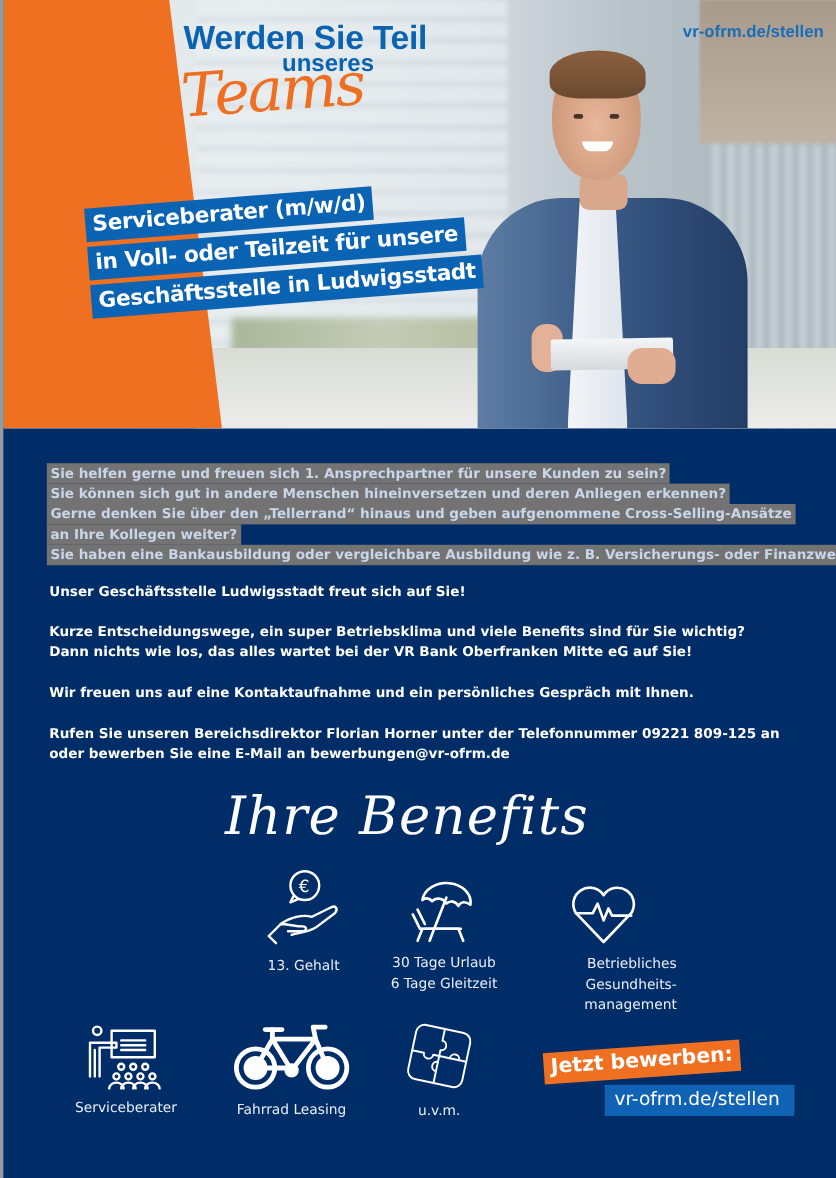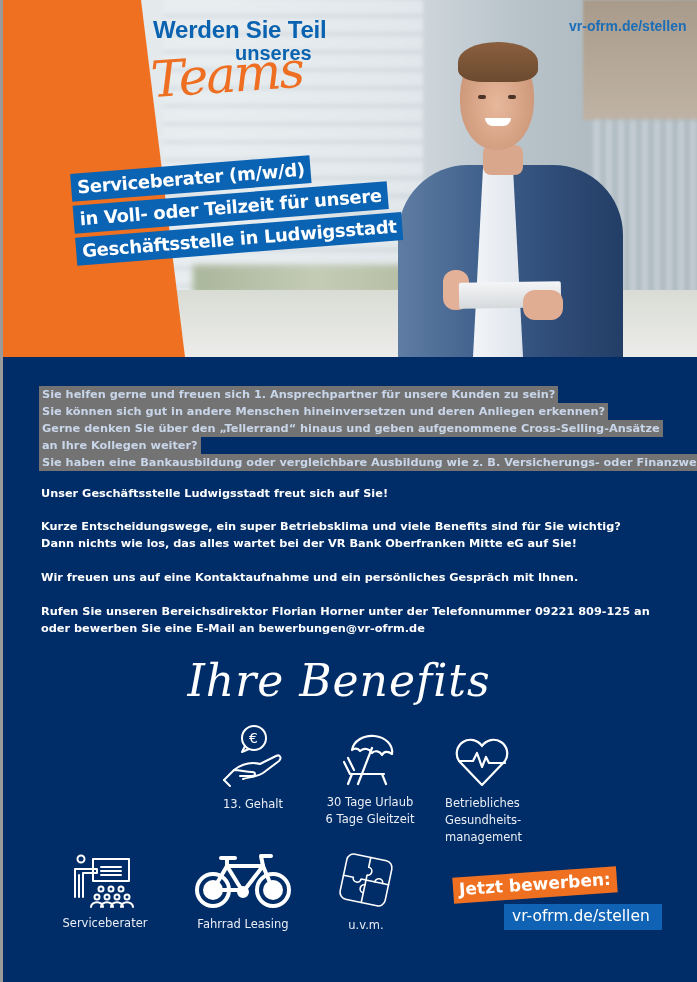--- a/index.html
+++ b/index.html
@@ -38,21 +38,21 @@
   .person .eyeL { left: 80px; } .person .eyeR { left: 110px; }
   .tablet { position: absolute; left: 456px; top: 282px; width: 102px; height: 26px;
     background: linear-gradient(180deg, #f4f5f6, #d6d9dc); transform: rotate(-1deg); border-radius: 2px; }
   .handL { position: absolute; left: 440px; top: 270px; width: 26px; height: 40px; background: #e3b197; border-radius: 12px; }
   .handR { position: absolute; left: 520px; top: 290px; width: 40px; height: 30px; background: #e0ad92; border-radius: 12px; }
 
   .orange { position: absolute; left: 0; top: 0; width: 185px; height: 357px; background: #f07021;
     clip-path: polygon(0 0, 138px 0, 182px 357px, 0 357px); }
 
   .h-werden { position: absolute; left: 150px; top: 16px; font-family: "Liberation Sans", sans-serif; font-weight: bold;
-    font-size: 24px; color: #0a63b0; letter-spacing: -0.2px; }
+    font-size: 28px; color: #0a63b0; letter-spacing: -0.2px; }
   .h-unseres { position: absolute; left: 232px; top: 42px; font-family: "Liberation Sans", sans-serif; font-weight: bold;
     font-size: 20px; color: #0a63b0; }
   .h-teams { position: absolute; left: 148px; top: 46px; font-family: "DejaVu Serif", serif; font-style: italic;
     font-size: 50px; color: #ee6f22; transform: rotate(-4deg); letter-spacing: -2px; font-weight: normal; }
   .url-top { position: absolute; left: 566px; top: 18px; font-family: "Liberation Sans", sans-serif; font-weight: bold;
     font-size: 14px; color: #1a6db7; }
 
   .job { position: absolute; left: 66px; top: 160px; width: 400px; height: 120px; transform: rotate(-4.5deg); transform-origin: 0 0; }
   .job .line { position: absolute; background: #0b63b3; color: #fff; font-family: "DejaVu Sans", sans-serif;
     font-weight: bold; font-size: 18px; padding: 3px 6px 4px 6px; white-space: nowrap; letter-spacing: -0.3px; }
@@ -75,21 +75,21 @@
 
   .benefits-title { position: absolute; left: 0; top: 655px; width: 660px; text-align: center; color: #fff;
     font-family: "DejaVu Serif", serif; font-style: italic; font-size: 44px; letter-spacing: 1px; transform: translateX(6px); }
 
   .benefit { position: absolute; width: 150px; text-align: center; color: #e9eef6; font-family: "DejaVu Sans", sans-serif;
     font-size: 11.5px; line-height: 17px; }
   .benefit svg { display: block; margin: 0 auto 6px auto; }
   .b1 { left: 22px; top: 730px; }
   .b2 { left: 175px; top: 722px; }
   .b3 { left: 292px; top: 728px; text-align: center; }
-  .b4 { left: 420px; top: 737px; text-align: left; width: 120px; }
+  .b4 { left: 441px; top: 737px; text-align: right; width: 120px; }
   .b4 svg { margin-left: 30px; }
   .b4 .lbl { padding-left: 22px; }
   .b5 { left: 27px; top: 853px; }
   .b6 { left: 165px; top: 850px; }
   .b7 { left: 288px; top: 849px; }
 
   .apply { position: absolute; left: 450px; top: 872px; background: #f07021; color: #fff; font-family: "DejaVu Sans", sans-serif;
     font-weight: bold; font-size: 17px; padding: 2px 6px 4px 6px; transform: rotate(-4deg); white-space: nowrap; }
   .apply-url { position: absolute; left: 501px; top: 904px; background: #1063b4; color: #fff; font-family: "DejaVu Sans", sans-serif;
     font-size: 15.5px; padding: 3px 8px 5px 8px; white-space: nowrap; width: 158px; }

